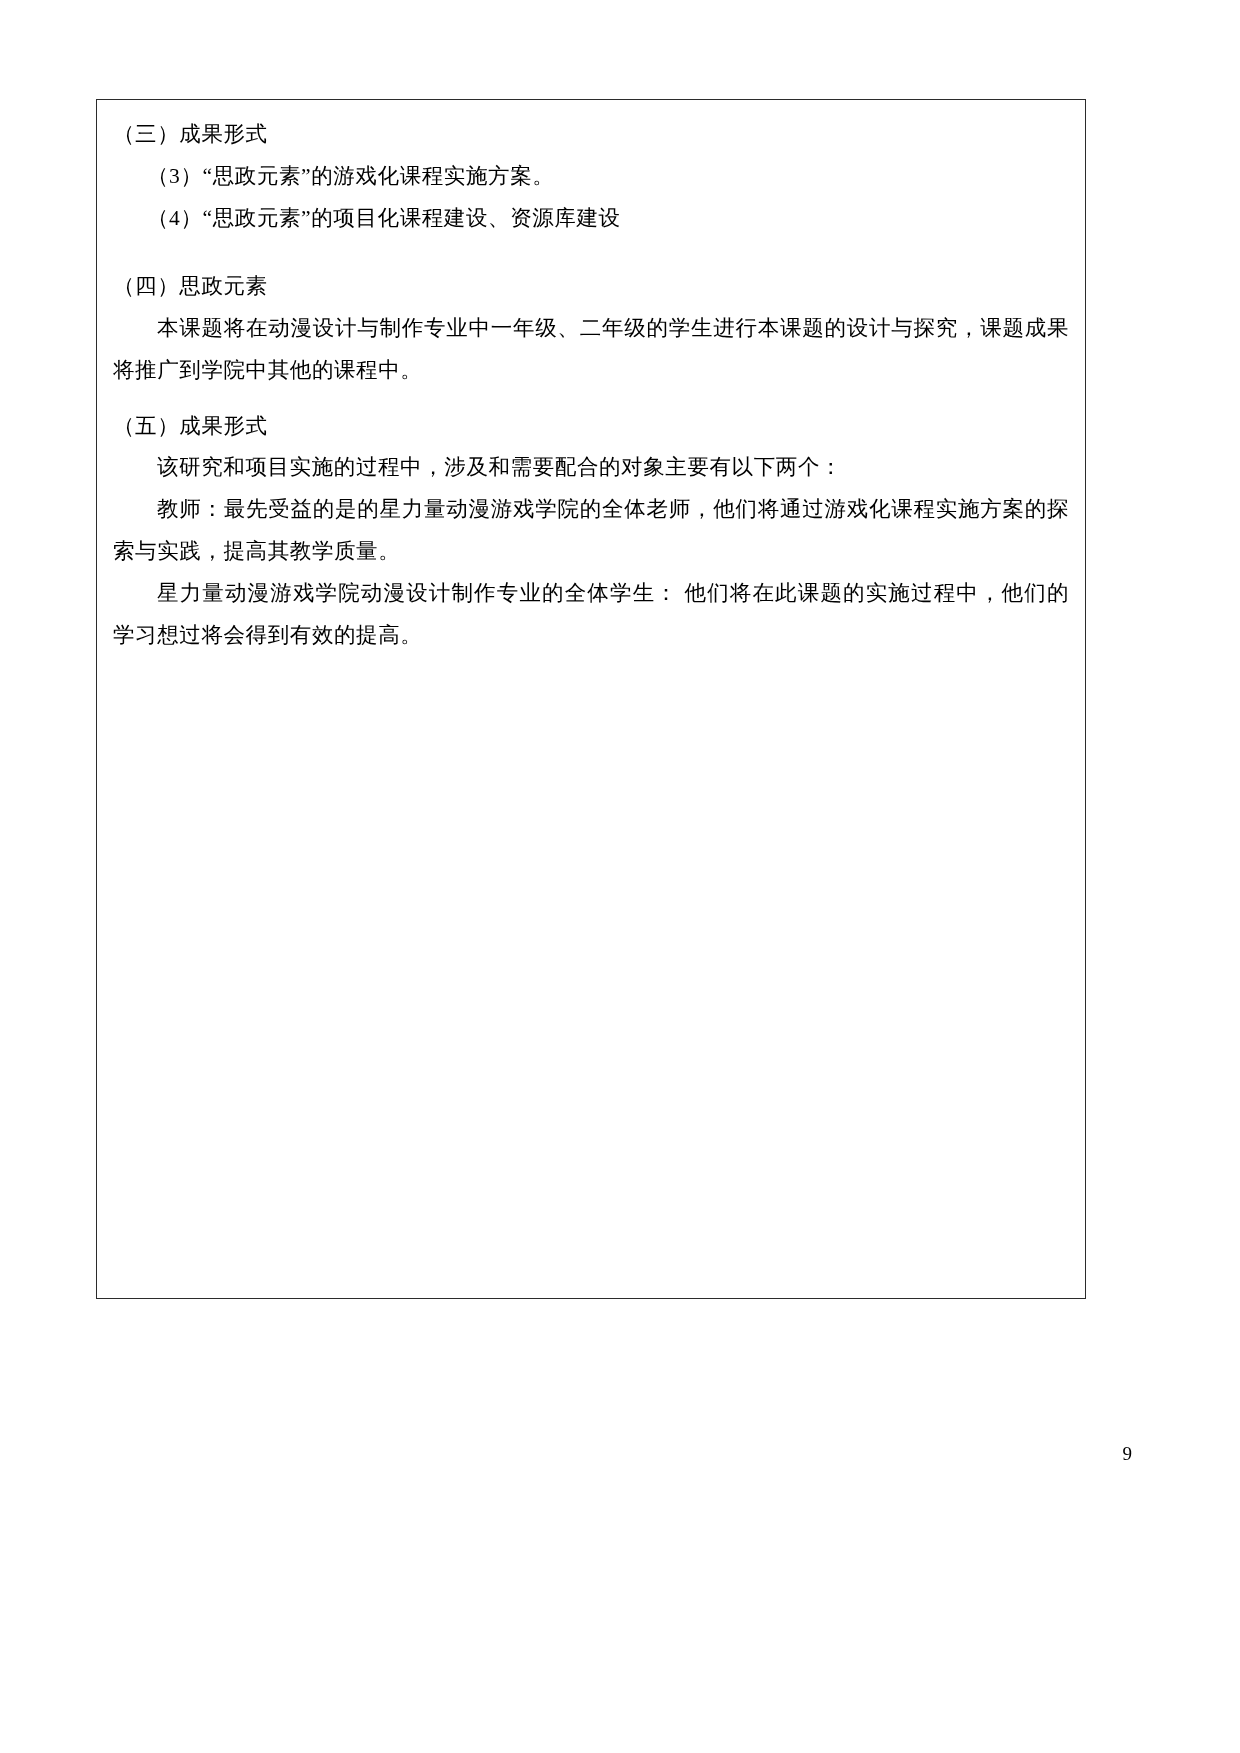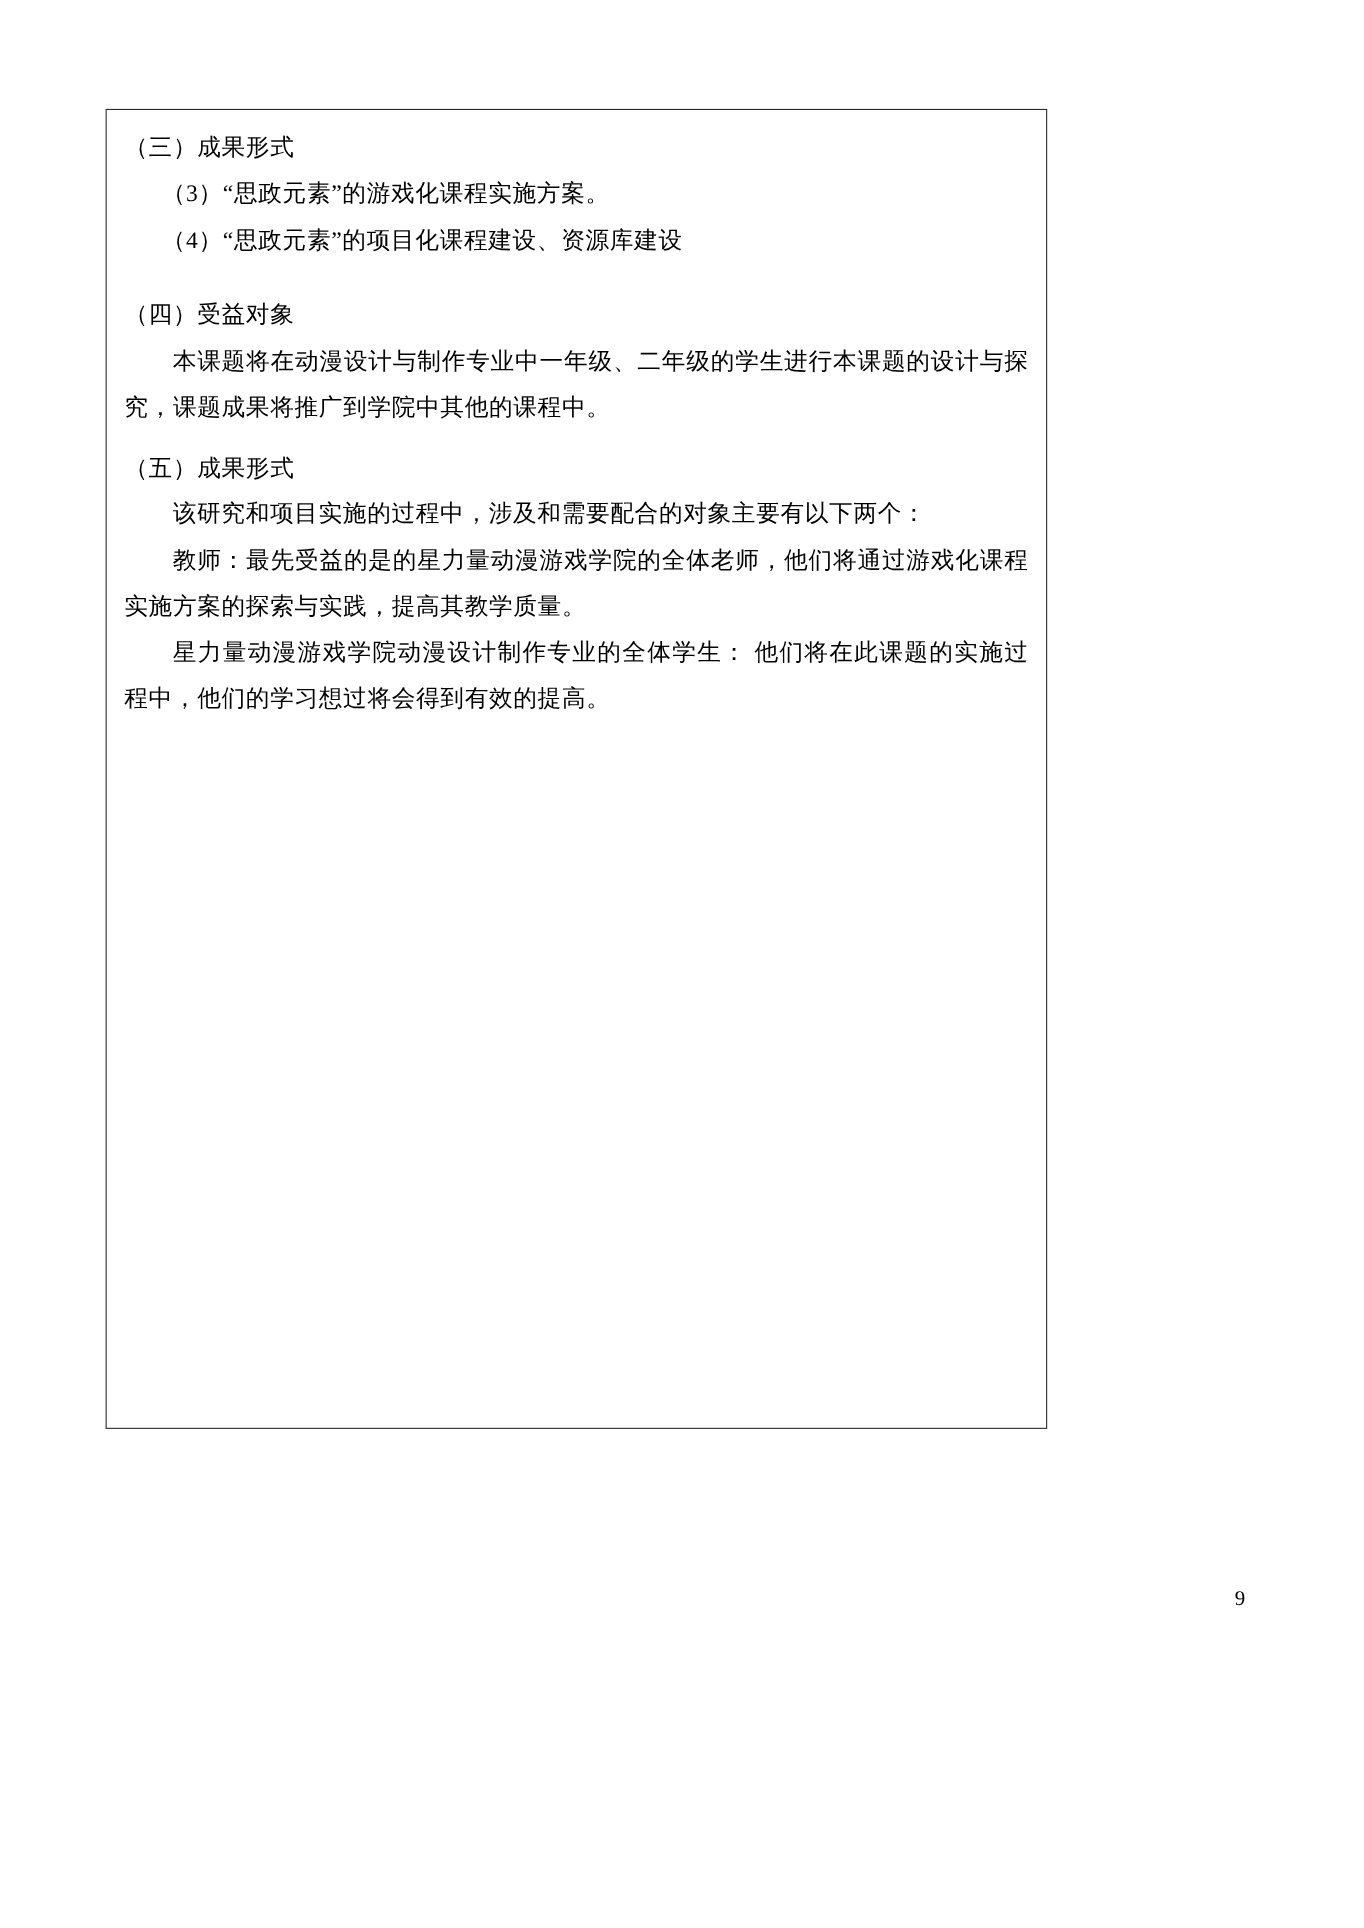--- a/index.html
+++ b/index.html
@@ -17,21 +17,21 @@
   .page {
     position: relative;
     width: 1240px;
     height: 1753px;
     box-sizing: border-box;
   }
   .doc-frame {
     position: absolute;
     left: 96px;
     top: 99px;
-    width: 856px;
+    width: 990px;
     height: 1200px;
     border: 1px solid #2b2b2b;
     box-sizing: border-box;
   }
   .doc-body {
     position: absolute;
     left: 16px;
     top: 14px;
     right: 16px;
     font-size: 21.5px;
@@ -75,21 +75,21 @@
   <div class="doc-frame">
     <div class="doc-body">
 
       <p class="head">（三）成果形式</p>
 
       <p class="item">（3）“思政元素”的游戏化课程实施方案。</p>
       <p class="item">（4）“思政元素”的项目化课程建设、资源库建设</p>
 
       <div class="gap-md"></div>
 
-      <p class="head">（四）受益对象</p>
+      <p class="head">（四）思政元素</p>
 
       <p class="para indent">本课题将在动漫设计与制作专业中一年级、二年级的学生进行本课题的设计与探究，课题成果将推广到学院中其他的课程中。</p>
 
       <div class="gap-sm"></div>
 
       <p class="head">（五）成果形式</p>
 
       <p class="para indent">该研究和项目实施的过程中，涉及和需要配合的对象主要有以下两个：</p>
       <p class="para indent">教师：最先受益的是的星力量动漫游戏学院的全体老师，他们将通过游戏化课程实施方案的探索与实践，提高其教学质量。</p>
       <p class="para indent">星力量动漫游戏学院动漫设计制作专业的全体学生： 他们将在此课题的实施过程中，他们的学习想过将会得到有效的提高。</p>

